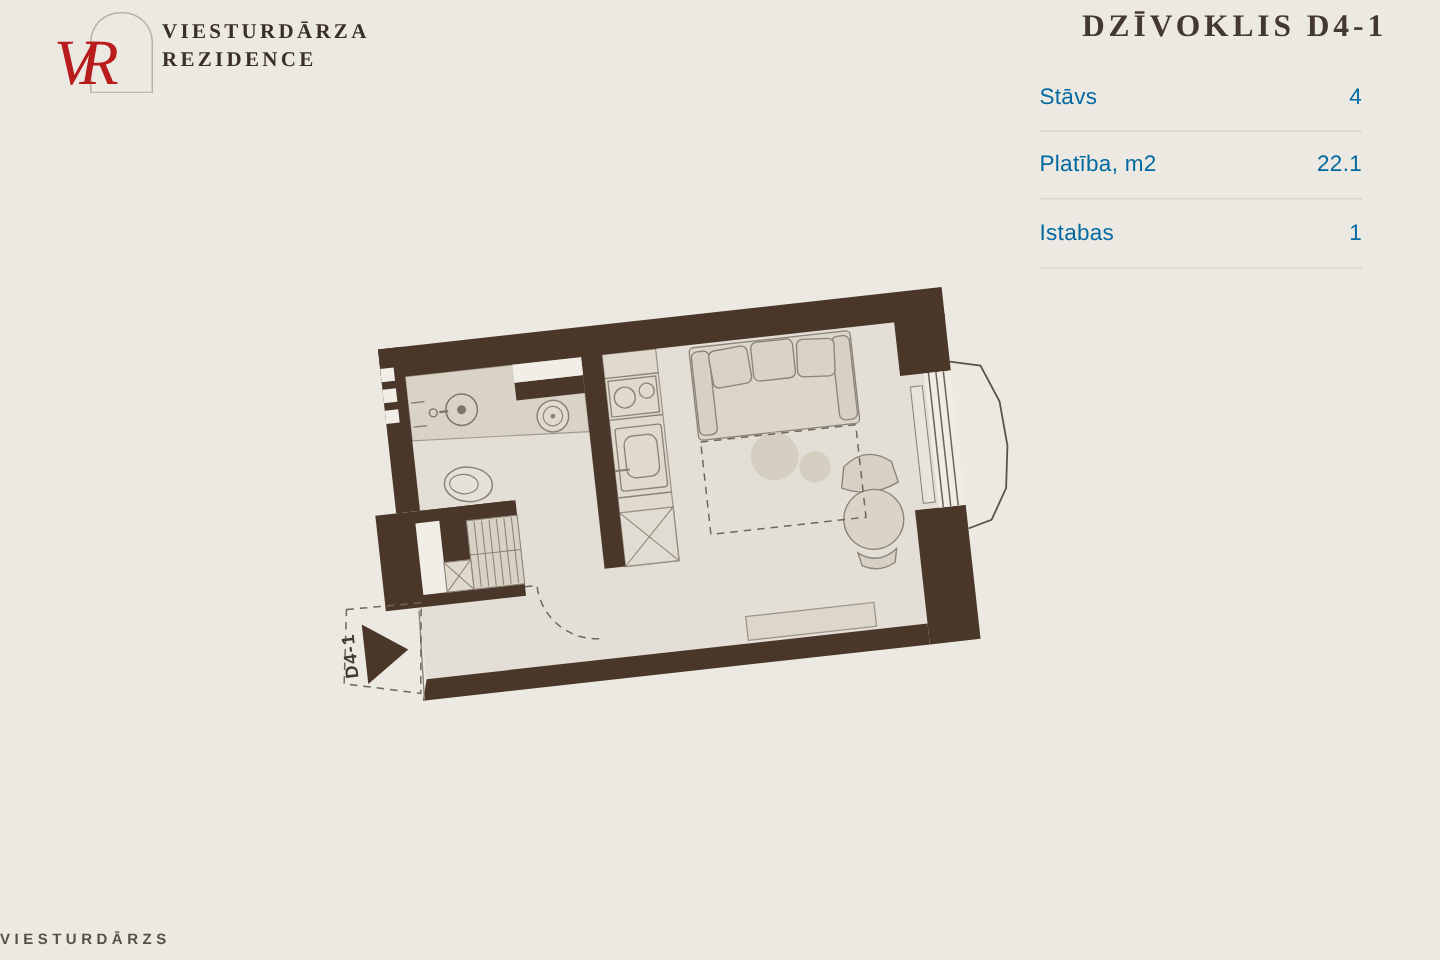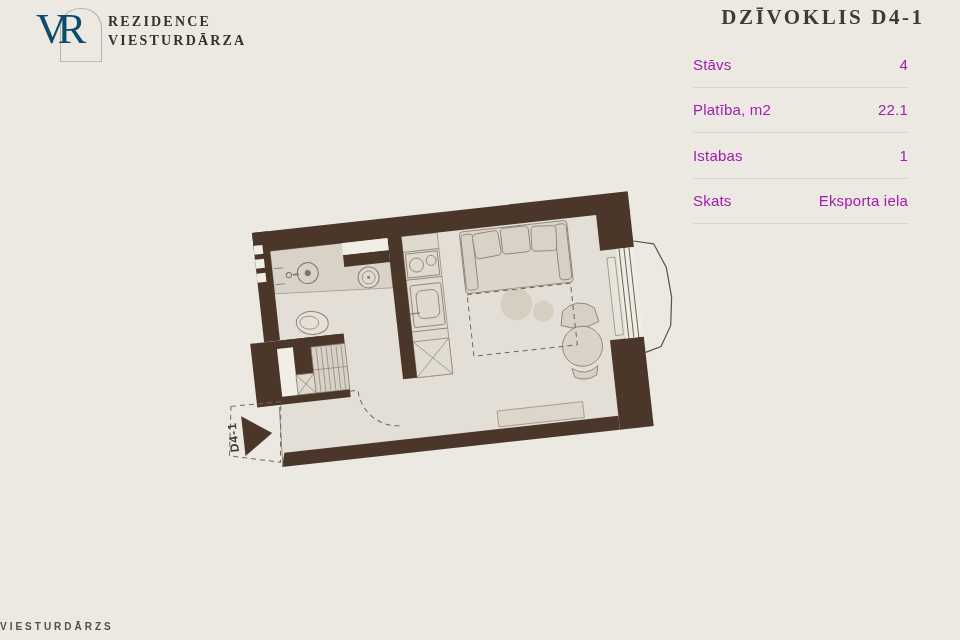--- a/index.html
+++ b/index.html
@@ -9,80 +9,76 @@
     -webkit-font-smoothing:antialiased;
   }
   
   .logo{position:absolute;left:36px;top:5px;width:330px;height:72px;}
   .logo-arch{
     position:absolute;left:24px;top:3px;width:40px;height:52px;
     border:1.5px solid #BDB0A0;border-bottom-color:#C6BAAB;
     border-radius:20px 20px 0 0;
   }
   .logo-vr{
-    position:absolute;left:0;top:1px;
+    position:absolute;left:0;top:15px;
     font-family:"Liberation Serif",serif;font-size:43px;line-height:46px;
-    color:#0c4a6e;letter-spacing:-0.22em;padding-right:0.22em;
+    color:#b91c1c;letter-spacing:-0.22em;padding-right:0.22em;font-style:italic;
   }
   .logo-text{
     position:absolute;left:72px;top:8px;
     font-family:"Liberation Serif",serif;font-size:14px;line-height:18.5px;
     letter-spacing:2.2px;color:#3A2F27;font-weight:600;
   }
   
   .title{
     position:absolute;left:693px;top:5px;width:260px;
     font-family:"Liberation Serif",serif;font-size:21px;
     letter-spacing:2.6px;color:#443931;font-weight:600;text-align:center;
   }
   .details{position:absolute;left:693px;top:42px;width:215px;}
   .detail-row{
     display:flex;justify-content:space-between;align-items:center;
     height:44.5px;border-bottom:1px solid #D9D5CC;
-    font-size:15px;color:#a21caf;letter-spacing:0.2px;
+    font-size:15px;color:#0369a1;letter-spacing:0.2px;
   }
   .detail-row .val{text-align:right;}
   
   .plan{position:absolute;left:215px;top:182px;}
   
   .footer{
     position:absolute;left:0;right:0;top:621px;
     font-size:10px;font-weight:bold;letter-spacing:3px;color:#554F46;
   }
 </style>
 </head>
 <body>
 
 <div class="logo">
   <div class="logo-arch"></div>
   <div class="logo-vr">VR</div>
   <div class="logo-text">
+    <div>VIESTURDĀRZA</div>
     <div>REZIDENCE</div>
-    <div>VIESTURDĀRZA</div>
   </div>
 </div>
 
 <div class="title">DZĪVOKLIS D4-1</div>
 
 <div class="details">
   <div class="detail-row">
     <span class="lbl">Stāvs</span>
     <span class="val">4</span>
   </div>
   <div class="detail-row">
     <span class="lbl">Platība, m2</span>
     <span class="val">22.1</span>
   </div>
   <div class="detail-row">
     <span class="lbl">Istabas</span>
     <span class="val">1</span>
-  </div>
-  <div class="detail-row">
-    <span class="lbl">Skats</span>
-    <span class="val">Eksporta iela</span>
   </div>
 </div>
 
 <svg class="plan" width="480" height="310" viewBox="0 0 480 310">
   <g transform="translate(37,51) rotate(-6.33)">
 
     <rect x="8" y="18" width="354" height="214" fill="#E4DFD6"></rect>
 
     <path d="M16,20 L134,20 L134,70 L16,63 Z" fill="#D9D3C7" stroke="#A49B8C" stroke-width="0.8"></path>
 

